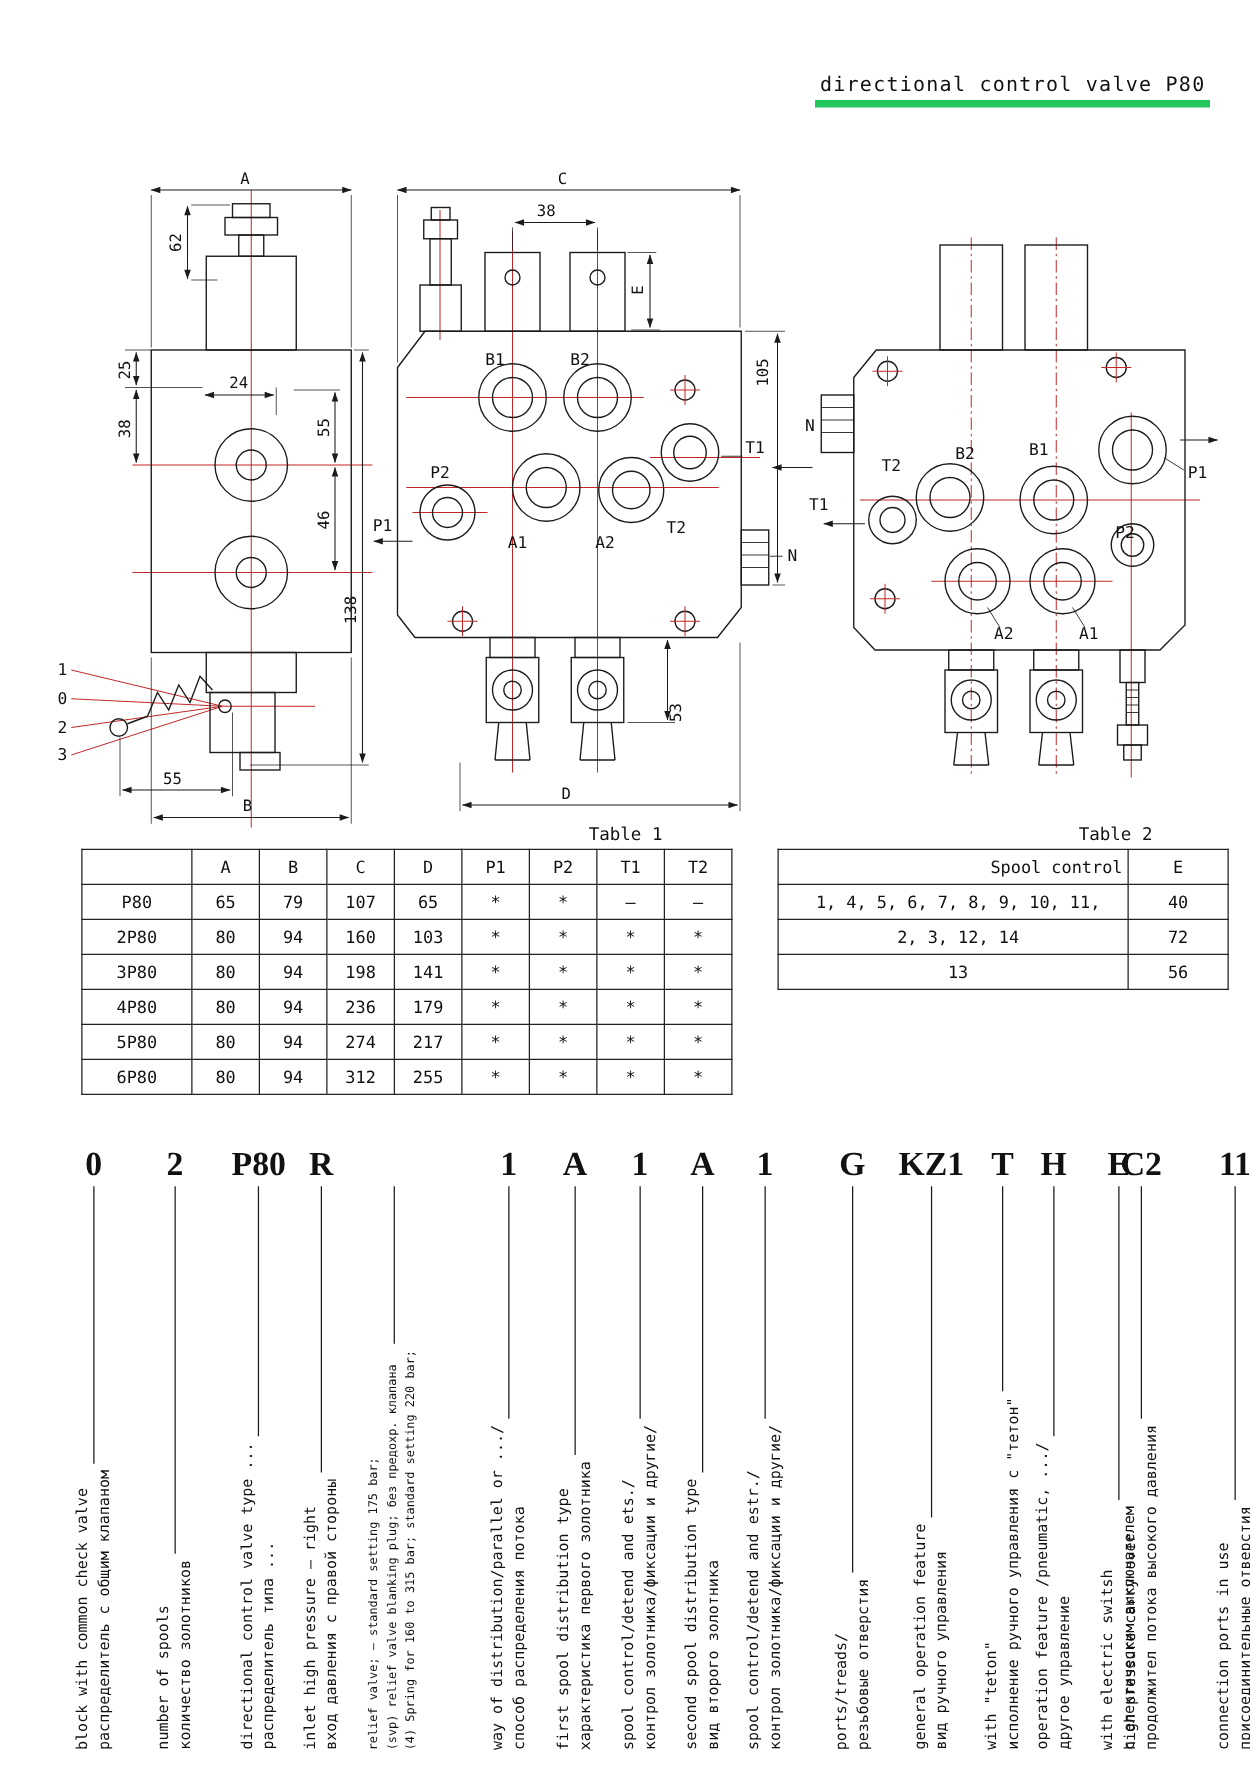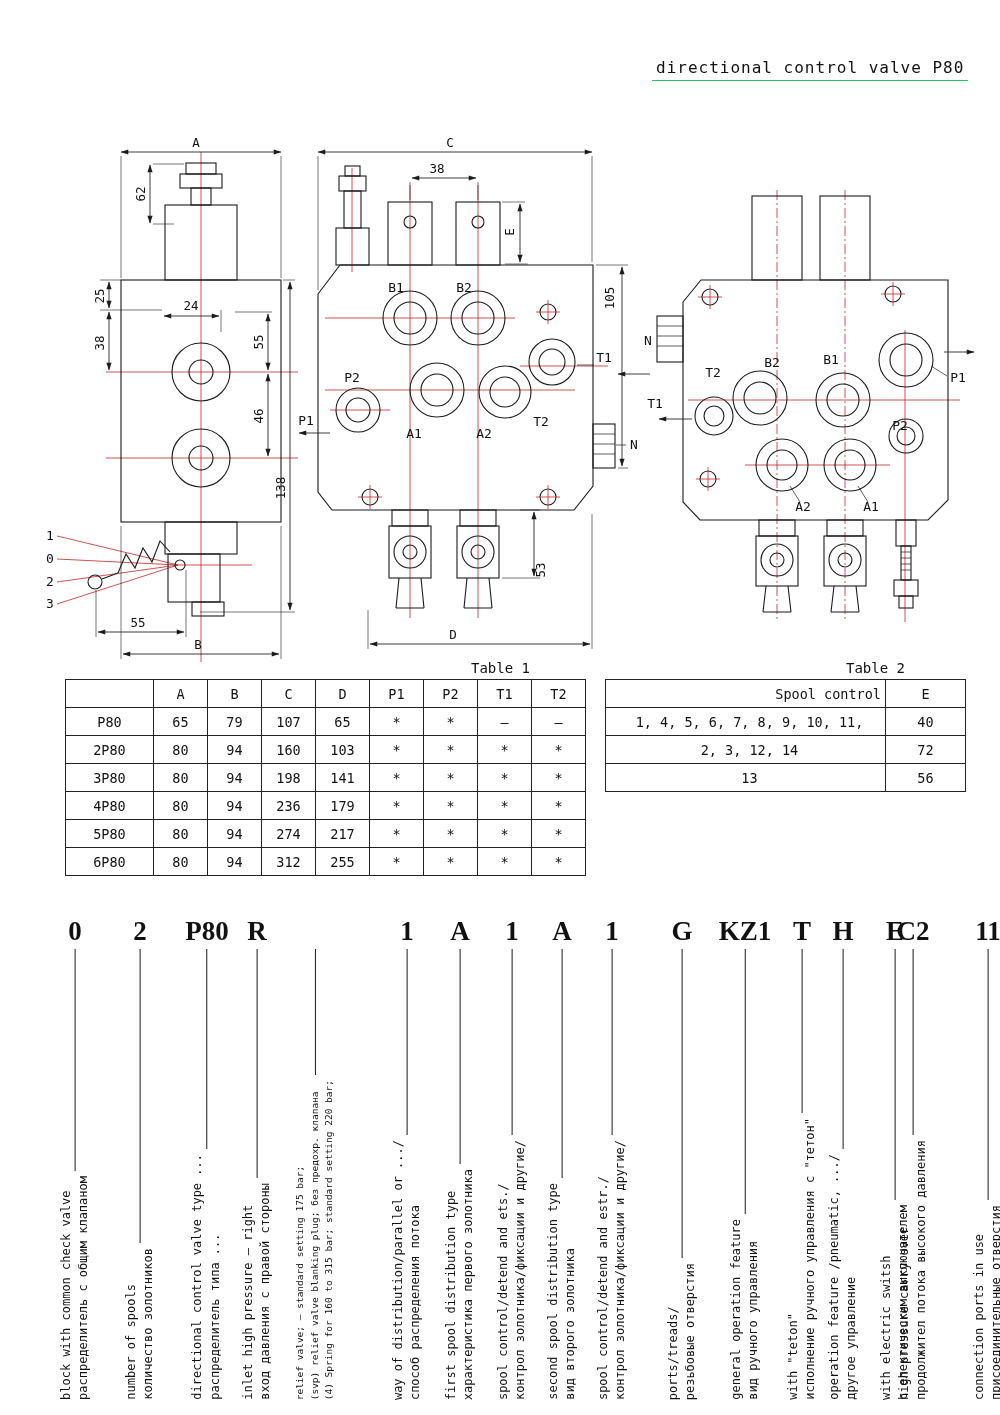--- a/index.html
+++ b/index.html
@@ -1,31 +1,31 @@
 <!DOCTYPE html>
 <html><head>
 <meta charset="utf-8">
 <style>
   html,body{margin:0;padding:0;background:#fff;}
   .page{position:relative;width:1000px;height:1415px;background:#ffffff;overflow:hidden;
         font-family:"DejaVu Sans Mono",monospace;color:#111;}
   .title{position:absolute;top:58px;left:652px;font:16px/1.2 "DejaVu Sans Mono",monospace;
-         letter-spacing:1px;border-bottom:1px solid #22c55e;padding:0 4px 3px 4px;}
+         letter-spacing:1px;border-bottom:6px solid #22c55e;padding:0 4px 3px 4px;}
   svg.drawings{position:absolute;top:130px;left:0;}
   .ln{stroke:#1b1b1b;stroke-width:1.1;fill:none;}
   .thin{stroke:#1b1b1b;stroke-width:0.7;fill:none;}
   .dim{stroke:#1b1b1b;stroke-width:0.85;fill:none;}
   .ext{stroke:#1b1b1b;stroke-width:0.6;fill:none;}
   .cl{stroke:#c22727;stroke-width:0.8;fill:none;}
   .cld{stroke:#c22727;stroke-width:0.8;fill:none;stroke-dasharray:10 3 2 3;}
   .lbl{font:13px "DejaVu Sans Mono",monospace;fill:#111;}
   .dtx{font:12.5px "DejaVu Sans Mono",monospace;fill:#111;}
   text{user-select:none;}
   
-  .tables{position:absolute;top:660px;left:0;width:1000px;display:flex;align-items:flex-start;}
+  .tables{position:absolute;top:660px;left:0;width:1000px;display:flex;align-items:flex-start;gap:17px;}
   .table-block.t1{margin-left:65px;width:520px;}
   .table-block.t2{margin-left:20px;width:360px;}
   .table-caption{font:14px "DejaVu Sans Mono",monospace;text-align:right;margin-bottom:3px;}
   .t1 .table-caption{padding-right:55px;}
   .t2 .table-caption{padding-right:60px;}
   table{border-collapse:collapse;table-layout:fixed;width:100%;
         font:13.5px "DejaVu Sans Mono",monospace;color:#111;}
   th,td{border:1px solid #222;height:27px;text-align:center;padding:0 4px;font-weight:normal;overflow:hidden;}
   .t2 td:first-child,.t2 th:first-child{text-align:center;padding-left:12px;}
   .t2 th:first-child{text-align:right;}

